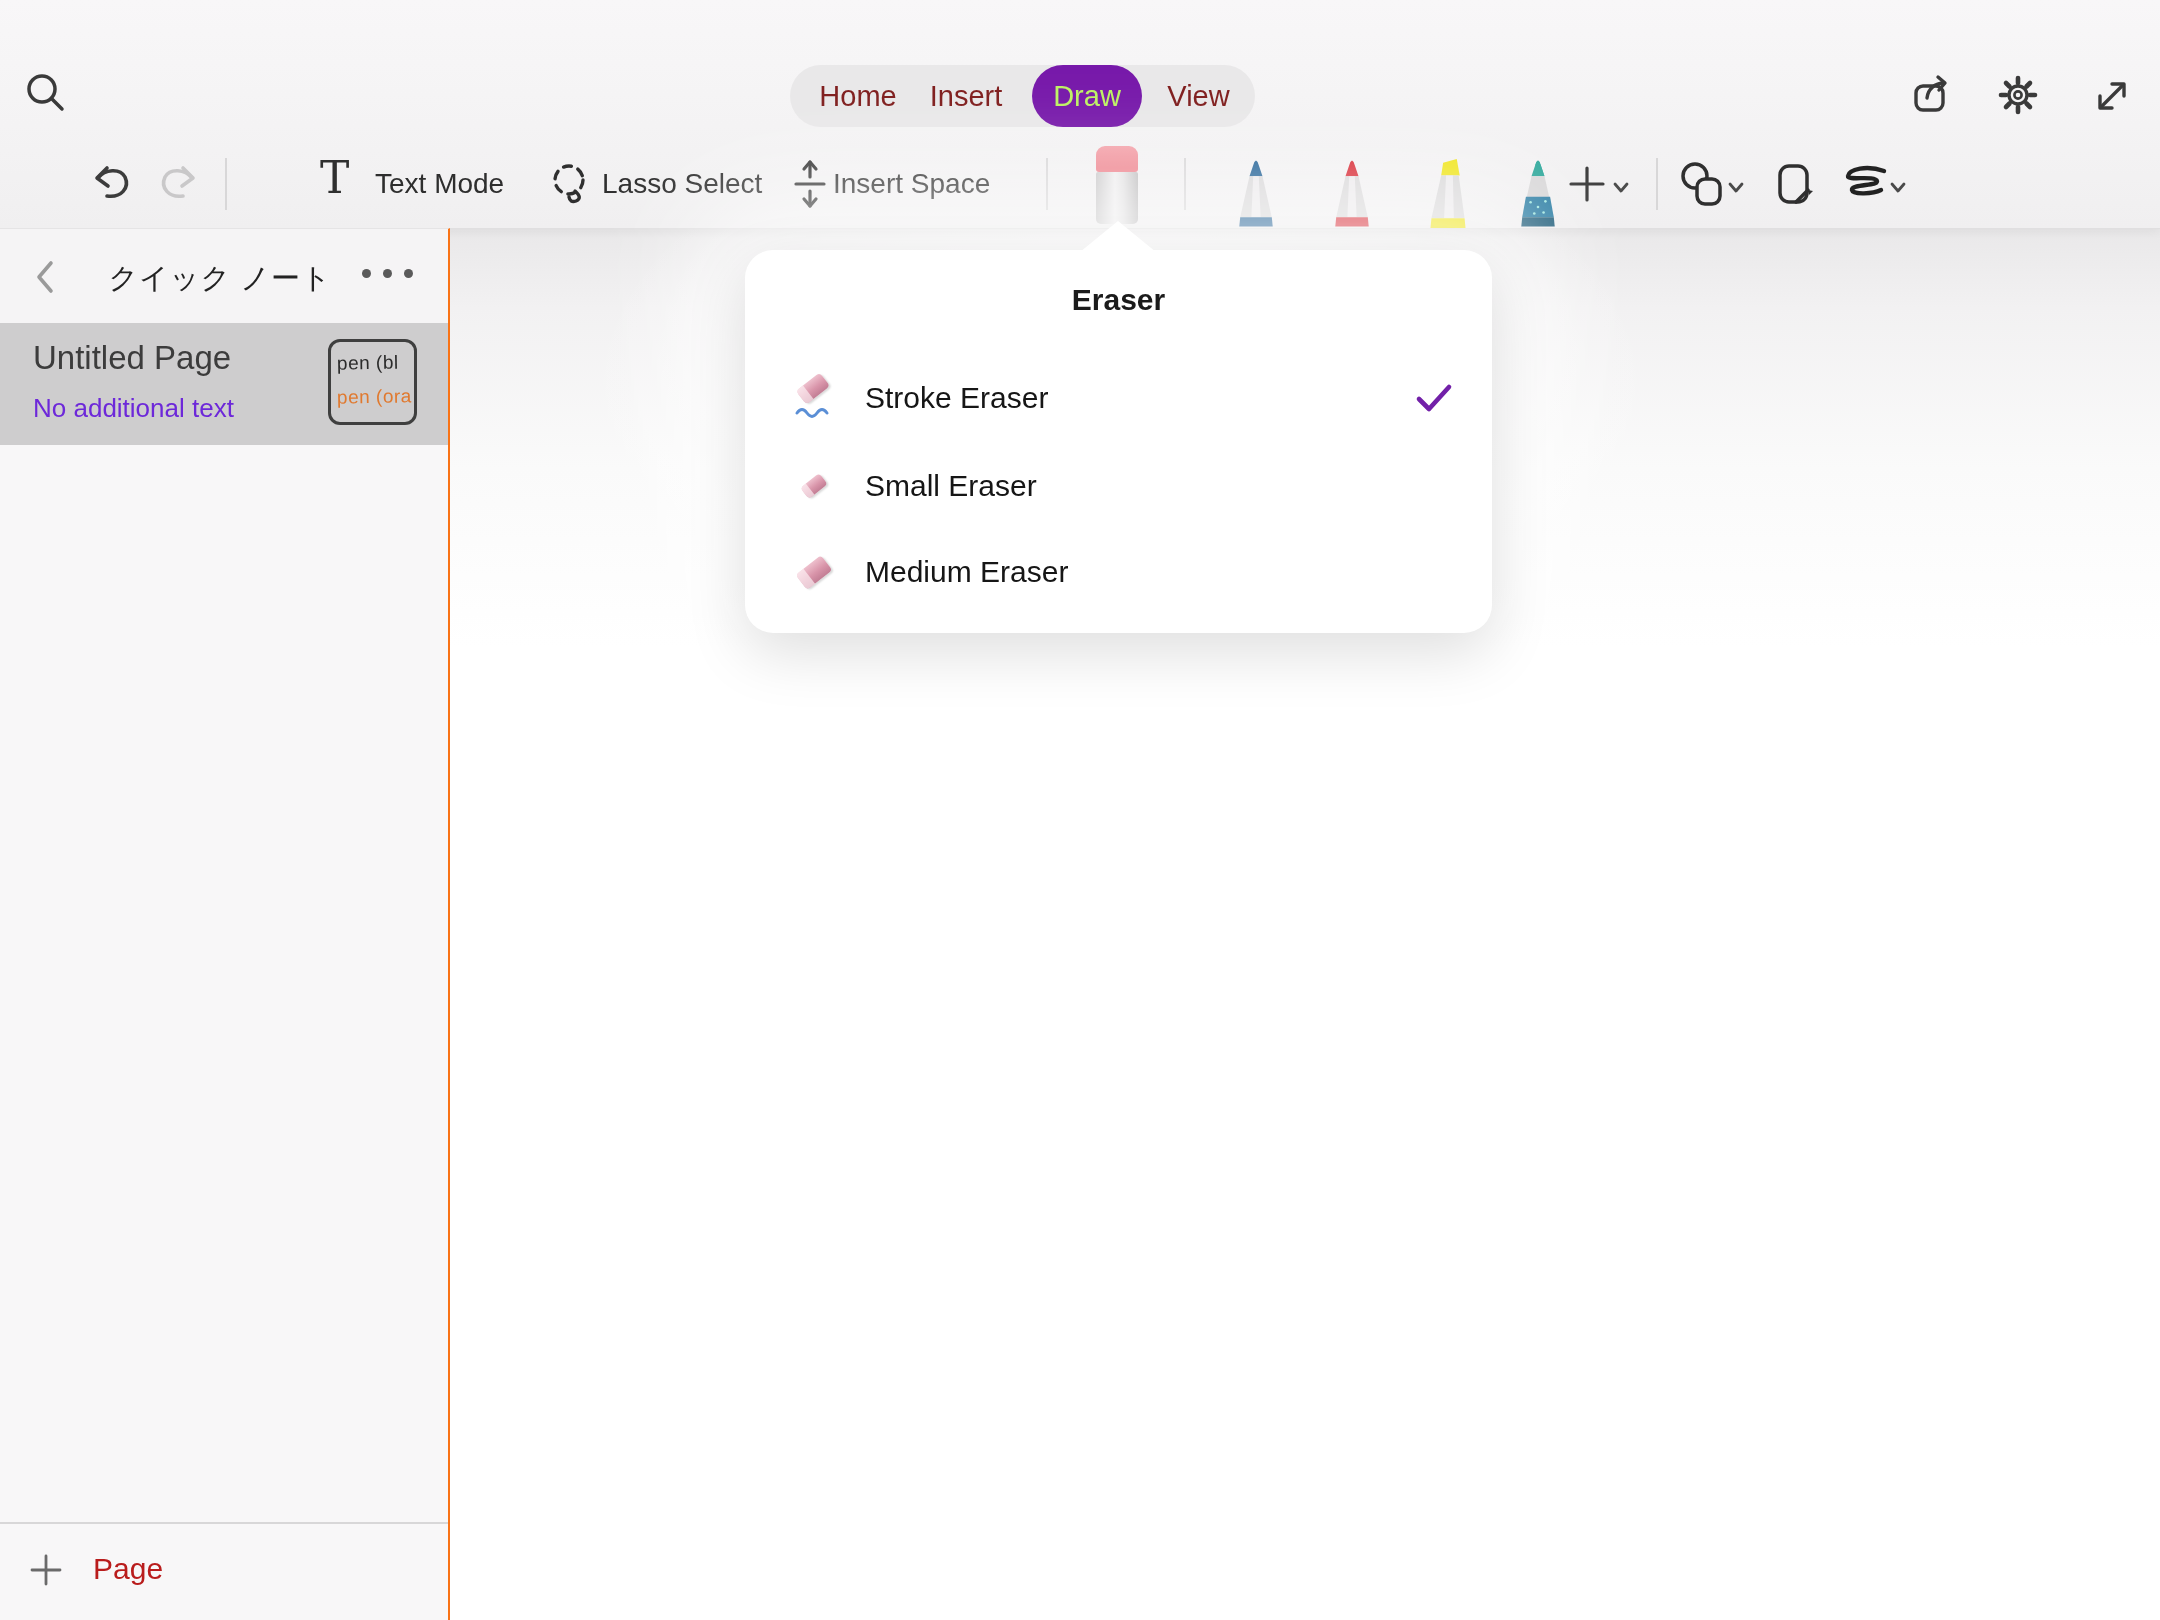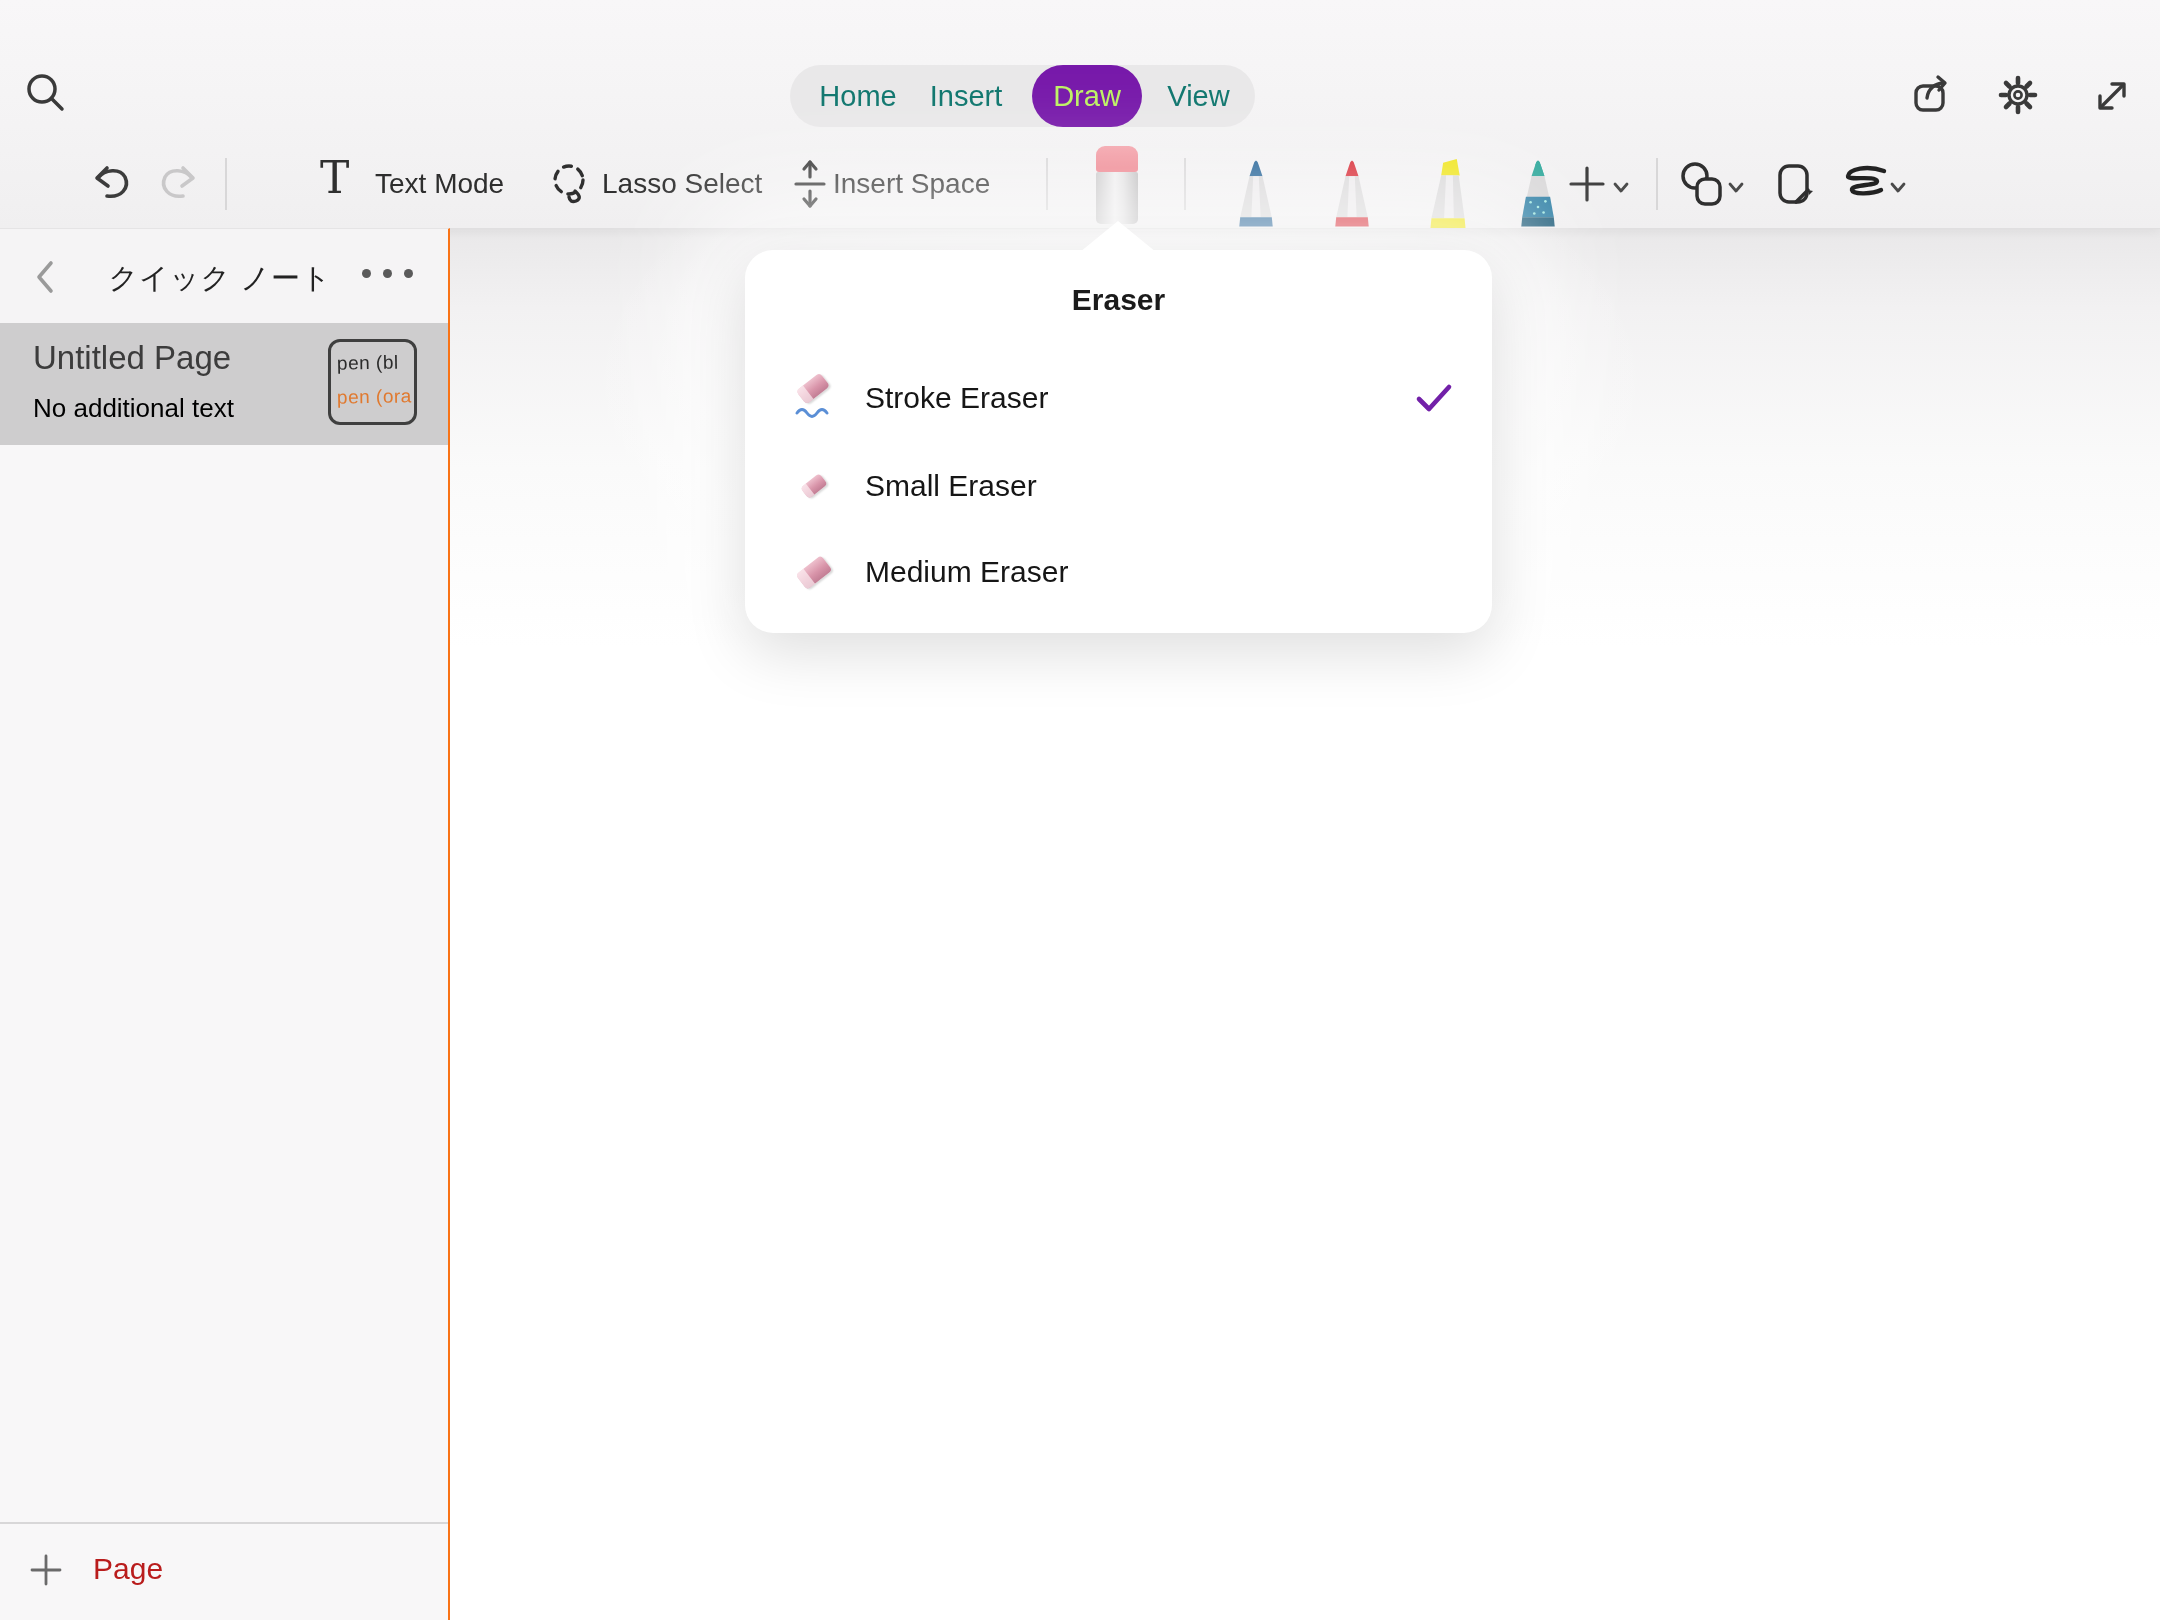--- a/index.html
+++ b/index.html
@@ -9,21 +9,21 @@
   
   .chrome{position:absolute;left:0;top:0;width:2160px;height:228px;z-index:2;
           background:linear-gradient(180deg,#f8f7f8 0%,#f4f3f4 55%,#f0eff0 100%);
           border-bottom:1px solid #e0dfe0;box-shadow:0 3px 10px rgba(0,0,0,.05);}
   .iconbtn{position:absolute;display:flex;align-items:center;justify-content:center;background:none;border:none;padding:0;}
   svg{display:block;}
 
   
   .tabs{position:absolute;left:790px;top:65px;width:465px;height:62px;border-radius:31px;background:#e9e8e9;}
   .tab{position:absolute;top:0;height:62px;line-height:62px;text-align:center;
-       font-size:29px;color:#0f766e;cursor:default;}
+       font-size:29px;color:#7f1d1d;cursor:default;}
   .tab-home{left:0;width:136px;}
   .tab-insert{left:123px;width:106px;}
   .tab-draw{left:242px;width:110px;background:#7719aa;border-radius:31px;color:#bef264;}
   .tab-view{left:352px;width:113px;}
 
   
   .tlabel{position:absolute;top:168px;font-size:28px;color:#2e2e2e;white-space:nowrap;}
   .tdivider{position:absolute;top:158px;width:2px;height:52px;background:#d8d7d8;}
 
   .t-icon{position:absolute;font-family:"DejaVu Serif","Liberation Serif",serif;
@@ -42,21 +42,21 @@
   .sidebar{position:absolute;left:0;top:228px;width:448px;bottom:0;z-index:3;
            background:#f8f7f8;border-right:2px solid #f97316;border-top:1px solid #e5e4e5;}
   .sb-header{position:absolute;left:0;top:0;width:100%;height:94px;background:#f5f4f5;}
   .sb-title{position:absolute;left:95px;top:30px;width:250px;text-align:center;
             font-size:29px;color:#222;letter-spacing:1px;white-space:nowrap;}
   .sb-back{position:absolute;left:30px;top:26px;}
   .sb-more{position:absolute;left:362px;top:40px;display:flex;gap:12px;}
   .sb-more i{width:9px;height:9px;border-radius:50%;background:#5a5a5a;}
   .sb-page{position:absolute;left:0;top:94px;width:100%;height:122px;background:#cecdce;}
   .sb-page-title{position:absolute;left:33px;top:16px;font-size:33px;color:#3c3c3c;}
-  .sb-page-sub{position:absolute;left:33px;top:70px;font-size:26px;color:#000000;}
+  .sb-page-sub{position:absolute;left:33px;top:70px;font-size:26px;color:#6d28d9;}
   .sb-thumb{position:absolute;left:328px;top:16px;width:89px;height:86px;border:3px solid #3f3f3f;
             border-radius:12px;overflow:hidden;padding:4px 0 0 6px;box-sizing:border-box;}
   .hw{font-size:19px;white-space:nowrap;transform:rotate(-1deg);letter-spacing:.5px;line-height:34px;}
   .hw1{color:#2b2b2b;}
   .hw2{color:#e0792f;}
   .sb-addpage{position:absolute;left:0;bottom:0;width:100%;height:96px;border-top:2px solid #d8d7d8;}
   .sb-addpage .plus{position:absolute;left:28px;top:28px;}
   .sb-addpage .lbl{position:absolute;left:93px;top:28px;font-size:30px;color:#b91c1c;}
 
   

